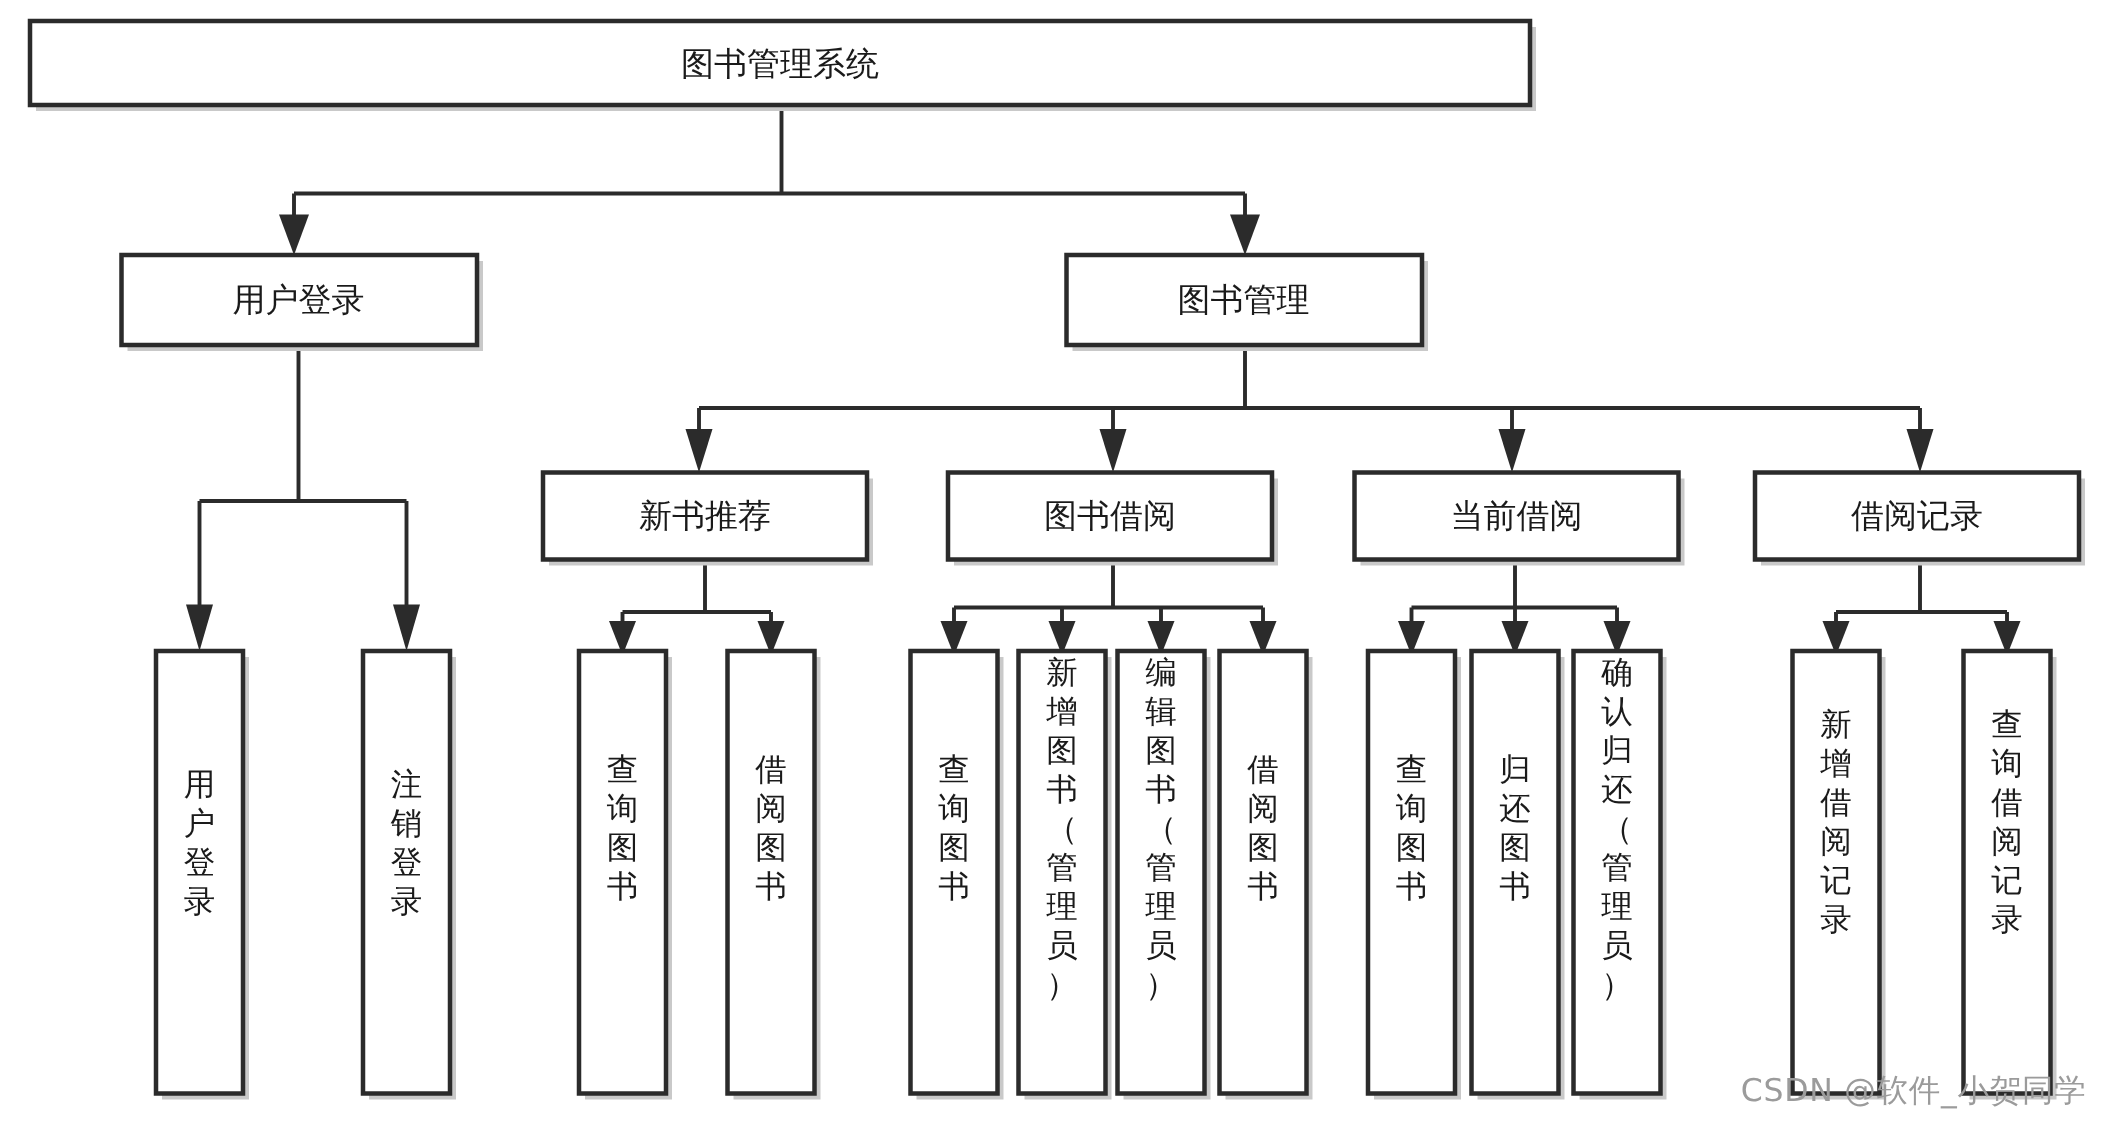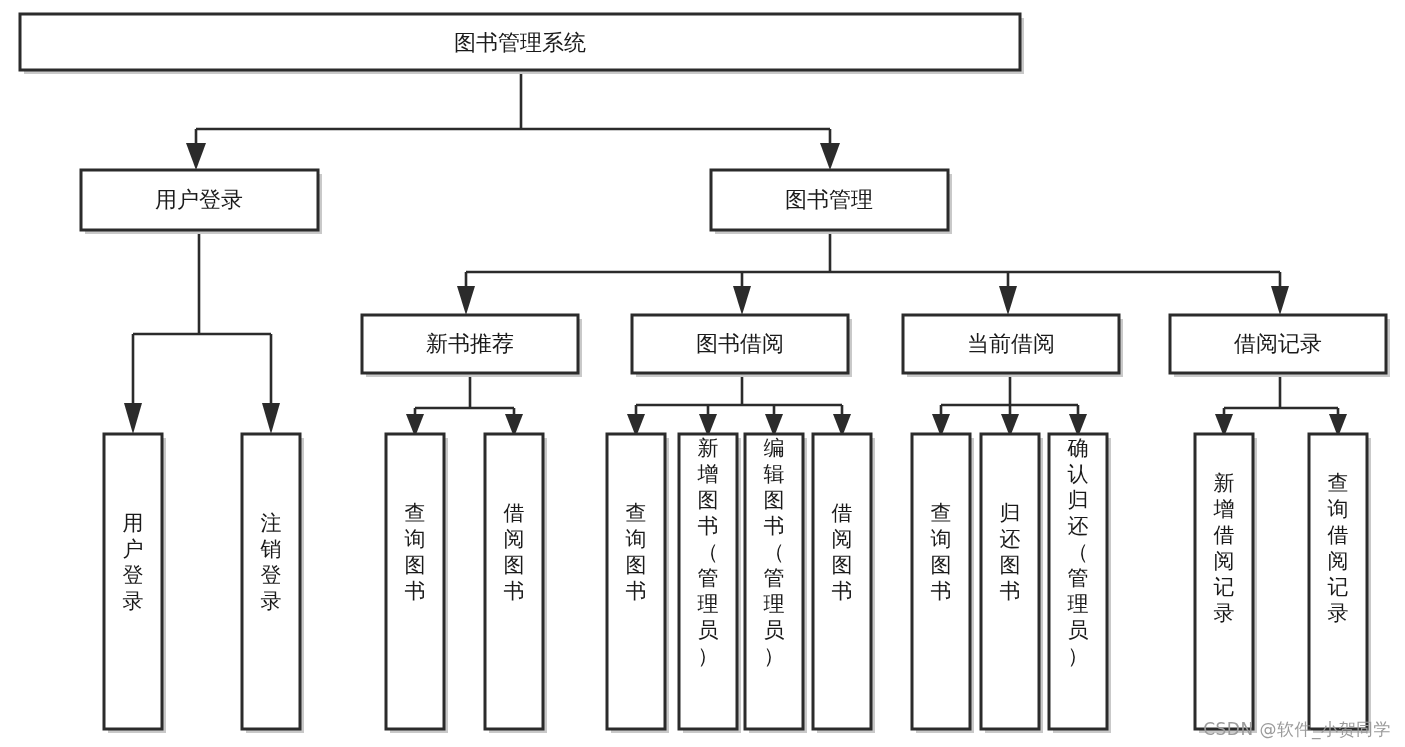--- a/index.html
+++ b/index.html
@@ -55,21 +55,21 @@
     font-family: "DejaVu Sans", "Liberation Sans", sans-serif;
     font-size: 21px;
     fill: #1a1a1a;
     text-anchor: middle;
   }
   .watermark {
     position: absolute;
     right: 14px;
     bottom: 6px;
     font-family: "DejaVu Sans", "Liberation Sans", sans-serif;
-    font-size: 17px;
+    font-size: 21px;
     color: #9b9b9b;
     letter-spacing: 0.5px;
     white-space: nowrap;
     user-select: none;
     margin-top: 44px;
   }
 </style>
 </head>
 <body>
 

